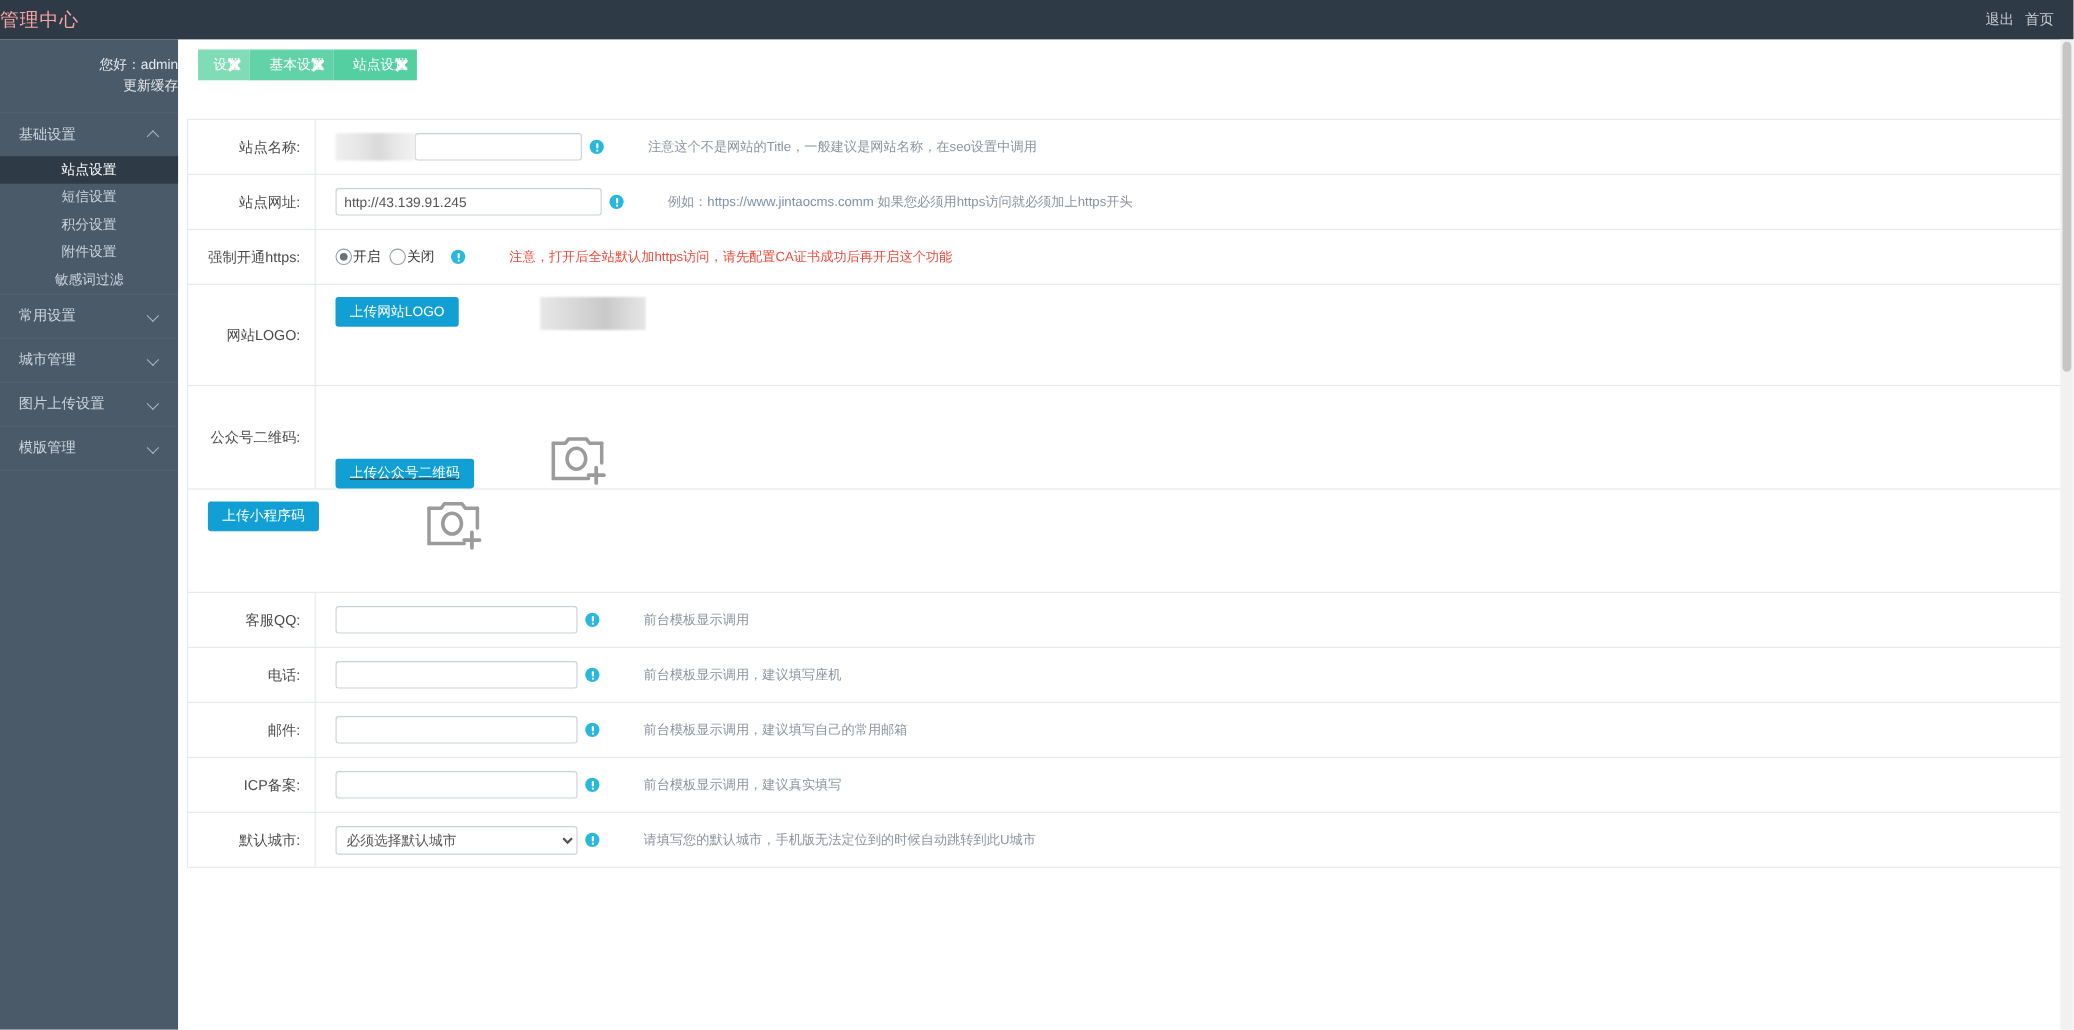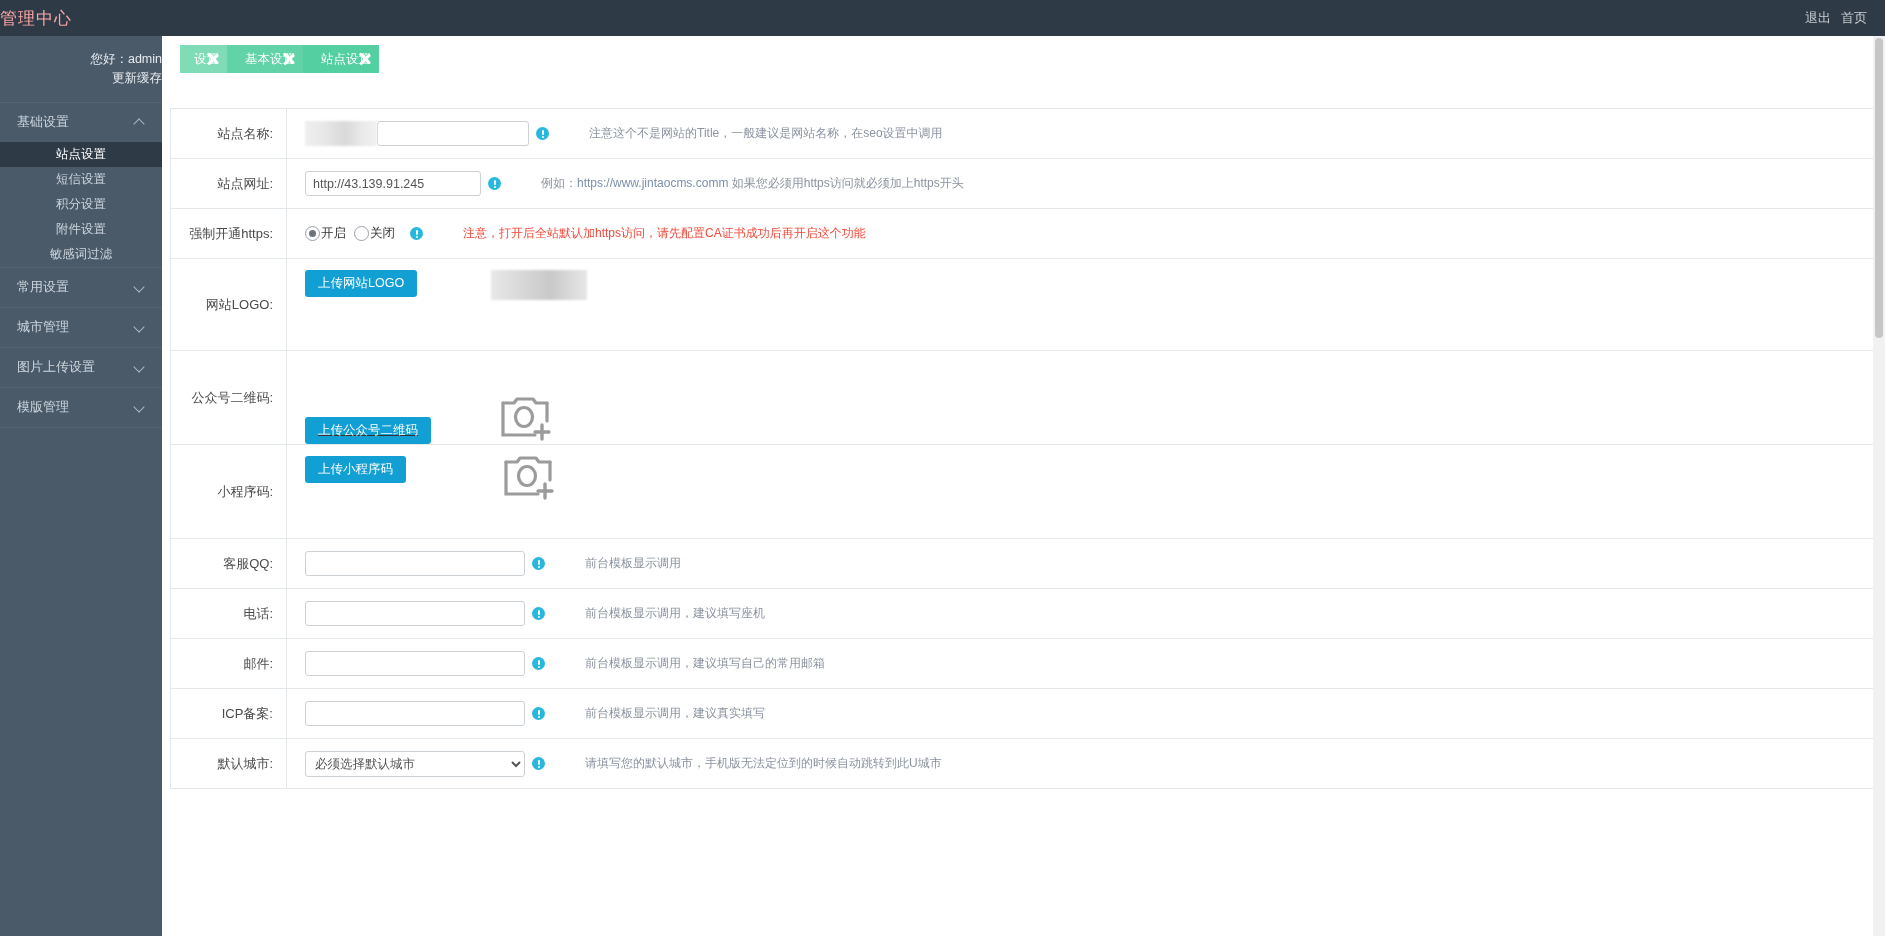--- a/index.html
+++ b/index.html
@@ -103,21 +103,21 @@
   .frow.tall .fcell-body{ align-items:flex-start; padding-top:11px; }
   .frow.tall2{ min-height:94px; }
   .frow.tall2 .fcell-body{ align-items:flex-start; padding-top:11px; }
 
   input.txt{
     height:25px; border:1px solid #ccd1d5; border-radius:3px; outline:none;
     font-family:"Liberation Sans",sans-serif; font-size:12.5px; color:#555;
     padding:0 7px; background:#fff;
   }
   .w-name{ width:152px; }
-  .w-url{ width:176px; }
+  .w-url{ width:242px; }
   .w-std{ width:220px; }
 
   .redact{
     width:72px; height:25px; flex:none;
     background:linear-gradient(90deg,#efefef 0%,#e7e7e7 28%,#d9d9d9 55%,#e9e9e9 78%,#f1f1f1 100%);
     filter:blur(1px);
   }
   .namewrap{ display:flex; align-items:center; }
 
   
@@ -328,21 +328,20 @@
             <path d="M4 8 v32 h32" fill="none" stroke="#9b9b9b" stroke-width="3.2" stroke-linecap="round"></path>
             <path d="M48 8 v18" fill="none" stroke="#9b9b9b" stroke-width="3.2" stroke-linecap="round"></path>
             <ellipse cx="25" cy="22" rx="8.5" ry="9.5" fill="none" stroke="#9b9b9b" stroke-width="3.2"></ellipse>
             <path d="M43 30 v14 M36 37 h14" fill="none" stroke="#9b9b9b" stroke-width="3.4" stroke-linecap="round"></path>
           </svg>
         </div>
       </div>
     </div>
 
     <div class="frow tall2">
-      <div class="fcell-label" style="align-items:center">小程序码:</div>
       <div class="fcell-body" style="align-items:flex-start;">
         <button class="btn-up">上传小程序码</button>
         <div class="camwrap" style="margin-left:96px">
           <svg class="cam" viewBox="0 0 56 46">
             <path d="M4 8 h11 l3 -4 h16 l3 4 h11" fill="none" stroke="#9b9b9b" stroke-width="3.2" stroke-linecap="round" stroke-linejoin="round"></path>
             <path d="M4 8 v32 h32" fill="none" stroke="#9b9b9b" stroke-width="3.2" stroke-linecap="round"></path>
             <path d="M48 8 v18" fill="none" stroke="#9b9b9b" stroke-width="3.2" stroke-linecap="round"></path>
             <ellipse cx="25" cy="22" rx="8.5" ry="9.5" fill="none" stroke="#9b9b9b" stroke-width="3.2"></ellipse>
             <path d="M43 30 v14 M36 37 h14" fill="none" stroke="#9b9b9b" stroke-width="3.4" stroke-linecap="round"></path>
           </svg>

